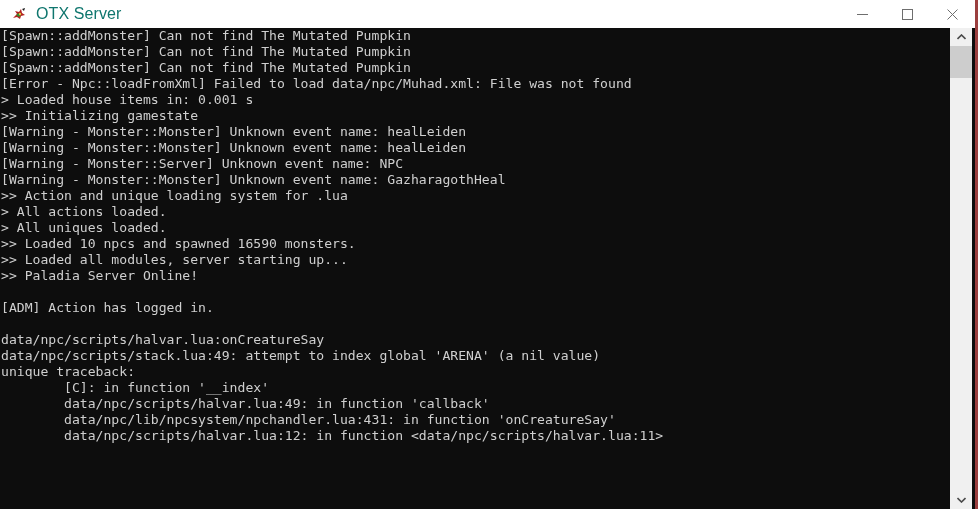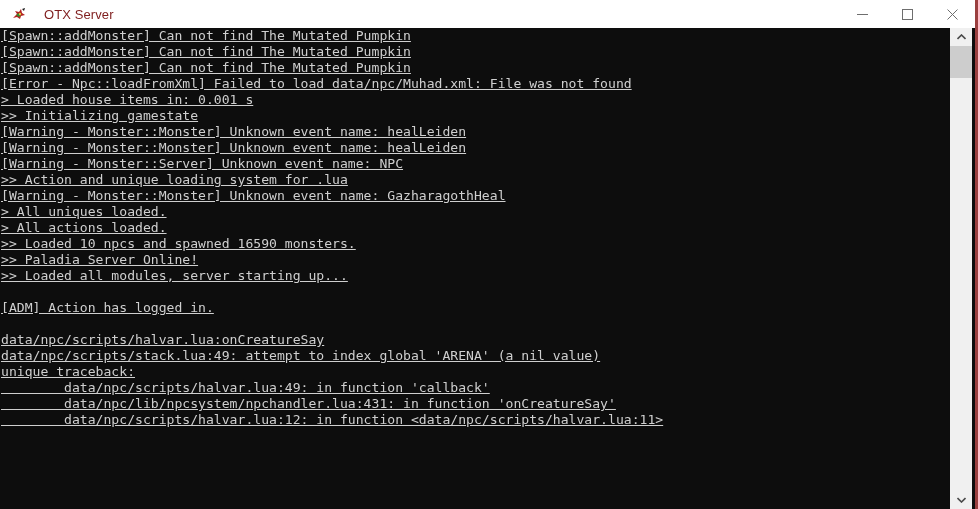--- a/index.html
+++ b/index.html
@@ -41,26 +41,25 @@
     width: 16px;
     height: 16px;
     margin-left: 11px;
     margin-right: 9px;
     flex: 0 0 auto;
     position: relative;
   }
 
   #title-text {
     font-family: "Liberation Sans", sans-serif;
-    font-size: 13px;
-    color: #7f1d1d;
+    font-size: 16px;
+    color: #0f766e;
     letter-spacing: 0.1px;
     white-space: nowrap;
     user-select: none;
-    margin-left: 8px;
   }
 
   #window-controls {
     margin-left: auto;
     display: flex;
     height: 28px;
   }
   .win-btn {
     width: 45px;
     height: 28px;
@@ -85,21 +84,20 @@
 
   .console-line {
     font-family: "DejaVu Sans Mono", "Liberation Mono", monospace;
     font-size: 13.1px;
     line-height: 16px;
     height: 16px;
     color: #cfcfcf;
     white-space: pre;
     padding-left: 1px;
     letter-spacing: 0px;
-    text-decoration: underline;
   }
   .console-line.blank { color: transparent; }
 
   
   #scrollbar {
     position: absolute;
     top: 28px;
     right: 3px;
     width: 22px;
     height: 481px;
@@ -182,33 +180,34 @@
   <div id="console-output">
       <div class="console-line">[Spawn::addMonster] Can not find The Mutated Pumpkin</div>
       <div class="console-line">[Spawn::addMonster] Can not find The Mutated Pumpkin</div>
       <div class="console-line">[Spawn::addMonster] Can not find The Mutated Pumpkin</div>
       <div class="console-line">[Error - Npc::loadFromXml] Failed to load data/npc/Muhad.xml: File was not found</div>
       <div class="console-line">&gt; Loaded house items in: 0.001 s</div>
       <div class="console-line">&gt;&gt; Initializing gamestate</div>
       <div class="console-line">[Warning - Monster::Monster] Unknown event name: healLeiden</div>
       <div class="console-line">[Warning - Monster::Monster] Unknown event name: healLeiden</div>
       <div class="console-line">[Warning - Monster::Server] Unknown event name: NPC</div>
+      <div class="console-line">[Warning - Monster::Monster] Unknown event name: GazharagothHeal</div>
       <div class="console-line">&gt;&gt; Action and unique loading system for .lua</div>
-      <div class="console-line">[Warning - Monster::Monster] Unknown event name: GazharagothHeal</div>
+      <div class="console-line">&gt; All actions loaded.</div>
       <div class="console-line">&gt; All uniques loaded.</div>
-      <div class="console-line">&gt; All actions loaded.</div>
       <div class="console-line">&gt;&gt; Loaded 10 npcs and spawned 16590 monsters.</div>
+      <div class="console-line">&gt;&gt; Loaded all modules, server starting up...</div>
       <div class="console-line">&gt;&gt; Paladia Server Online!</div>
-      <div class="console-line">&gt;&gt; Loaded all modules, server starting up...</div>
       <div class="console-line blank"> </div>
       <div class="console-line">[ADM] Action has logged in.</div>
       <div class="console-line blank"> </div>
       <div class="console-line">data/npc/scripts/halvar.lua:onCreatureSay</div>
       <div class="console-line">data/npc/scripts/stack.lua:49: attempt to index global 'ARENA' (a nil value)</div>
       <div class="console-line">unique traceback:</div>
+      <div class="console-line">        [C]: in function '__index'</div>
       <div class="console-line">        data/npc/scripts/halvar.lua:49: in function 'callback'</div>
       <div class="console-line">        data/npc/lib/npcsystem/npchandler.lua:431: in function 'onCreatureSay'</div>
       <div class="console-line">        data/npc/scripts/halvar.lua:12: in function &lt;data/npc/scripts/halvar.lua:11&gt;</div>
     </div>
 
   <div id="scrollbar">
 
     <div id="scroll-up-arrow" class="sb-arrow">
       <svg width="9" height="6" viewBox="0 0 9 6">
         <path d="M0.5 5 L4.5 1 L8.5 5" fill="none" stroke="#4a4a4a" stroke-width="1.6"></path>

